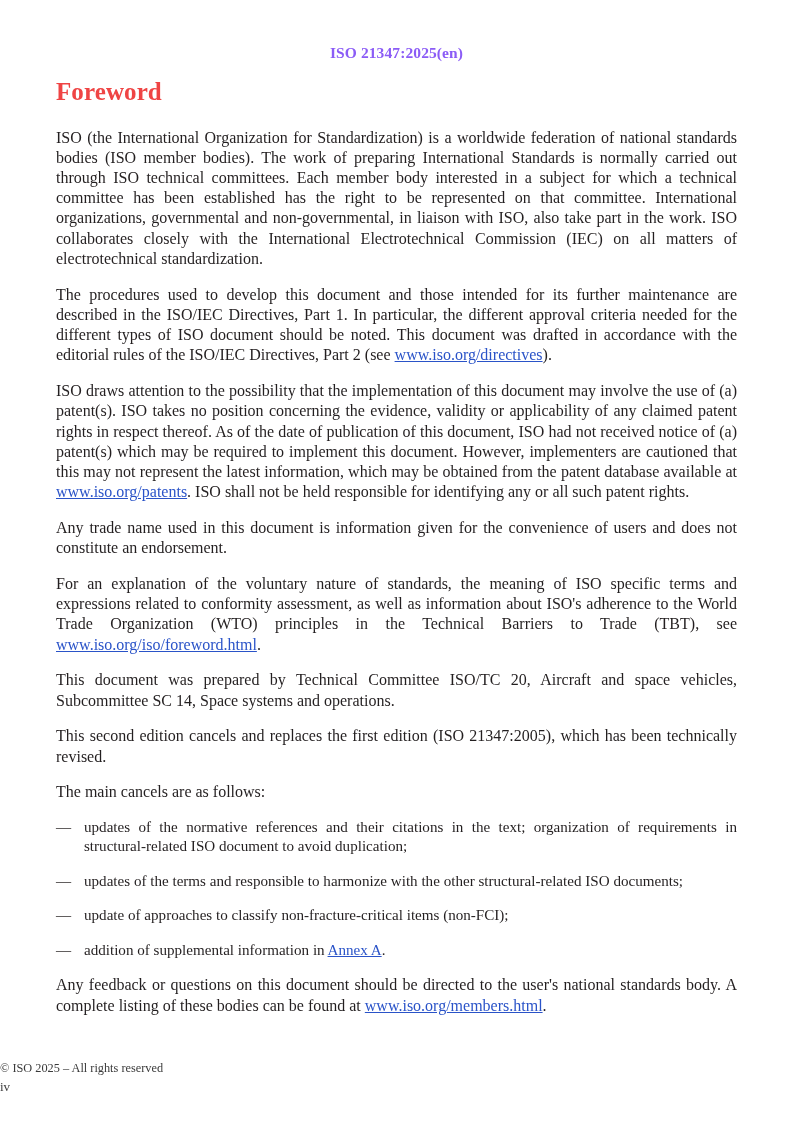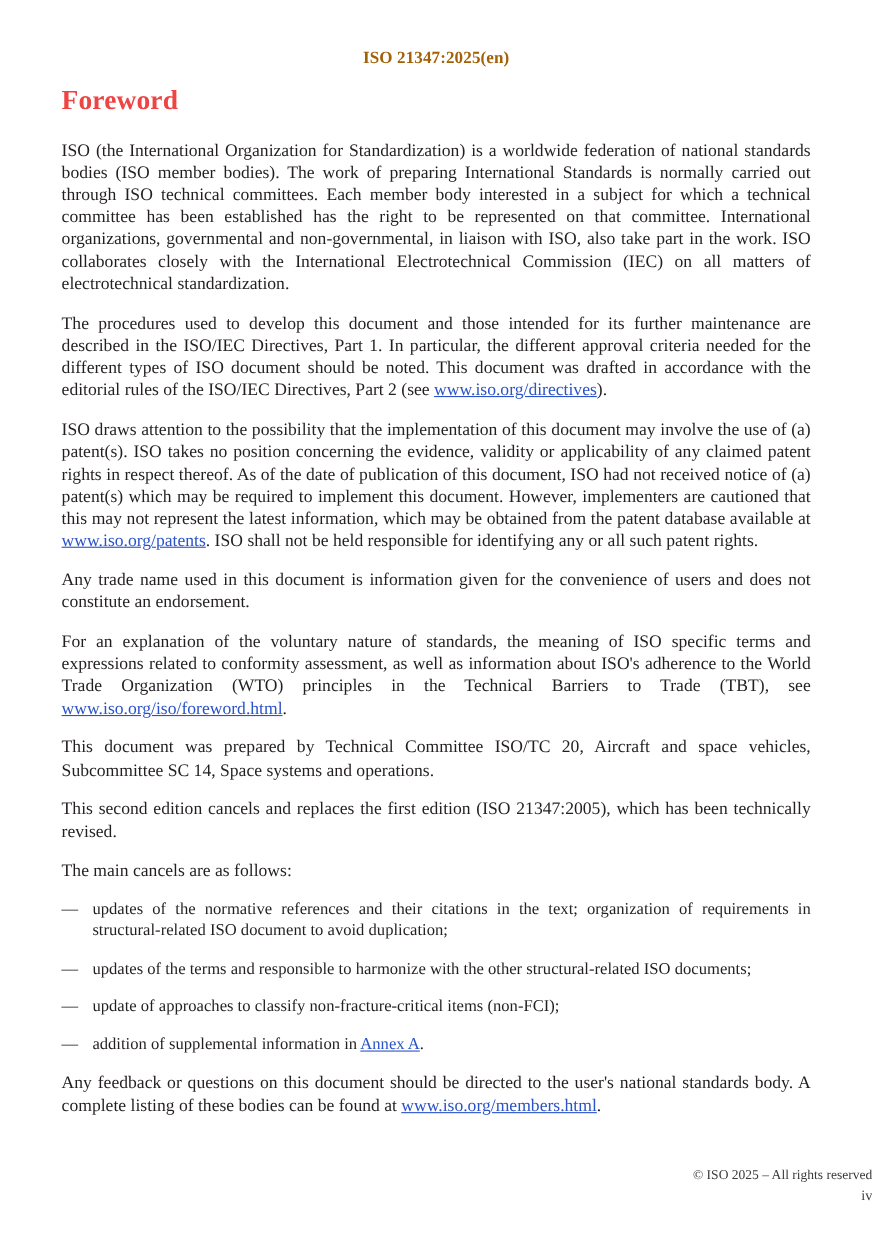--- a/index.html
+++ b/index.html
@@ -21,21 +21,21 @@
   }
   .running-head {
     position: absolute;
     top: 44px;
     left: 0;
     width: 793px;
     text-align: center;
     font-weight: bold;
     font-size: 15.5px;
     letter-spacing: 0.1px;
-    color: #a16207;
+    color: #8b5cf6;
   }
   .content {
     position: absolute;
     left: 56px;
     top: 78px;
     width: 681px;
   }
   h1.doc-title {
     font-size: 25px;
     font-weight: bold;
@@ -78,21 +78,21 @@
     color: #2a53c8;
     text-decoration: underline;
   }
   .ital {
   }
   .footer {
     position: absolute;
     left: 0;
     bottom: 27px;
     width: 793px;
-    text-align: right;
+    text-align: left;
   }
   .copyright {
     font-size: 12.3px;
     color: #3a3a3a;
     margin: 0 0 4px 0;
     line-height: 1.2;
   }
   .page-number {
     font-size: 13px;
     color: #404040;

